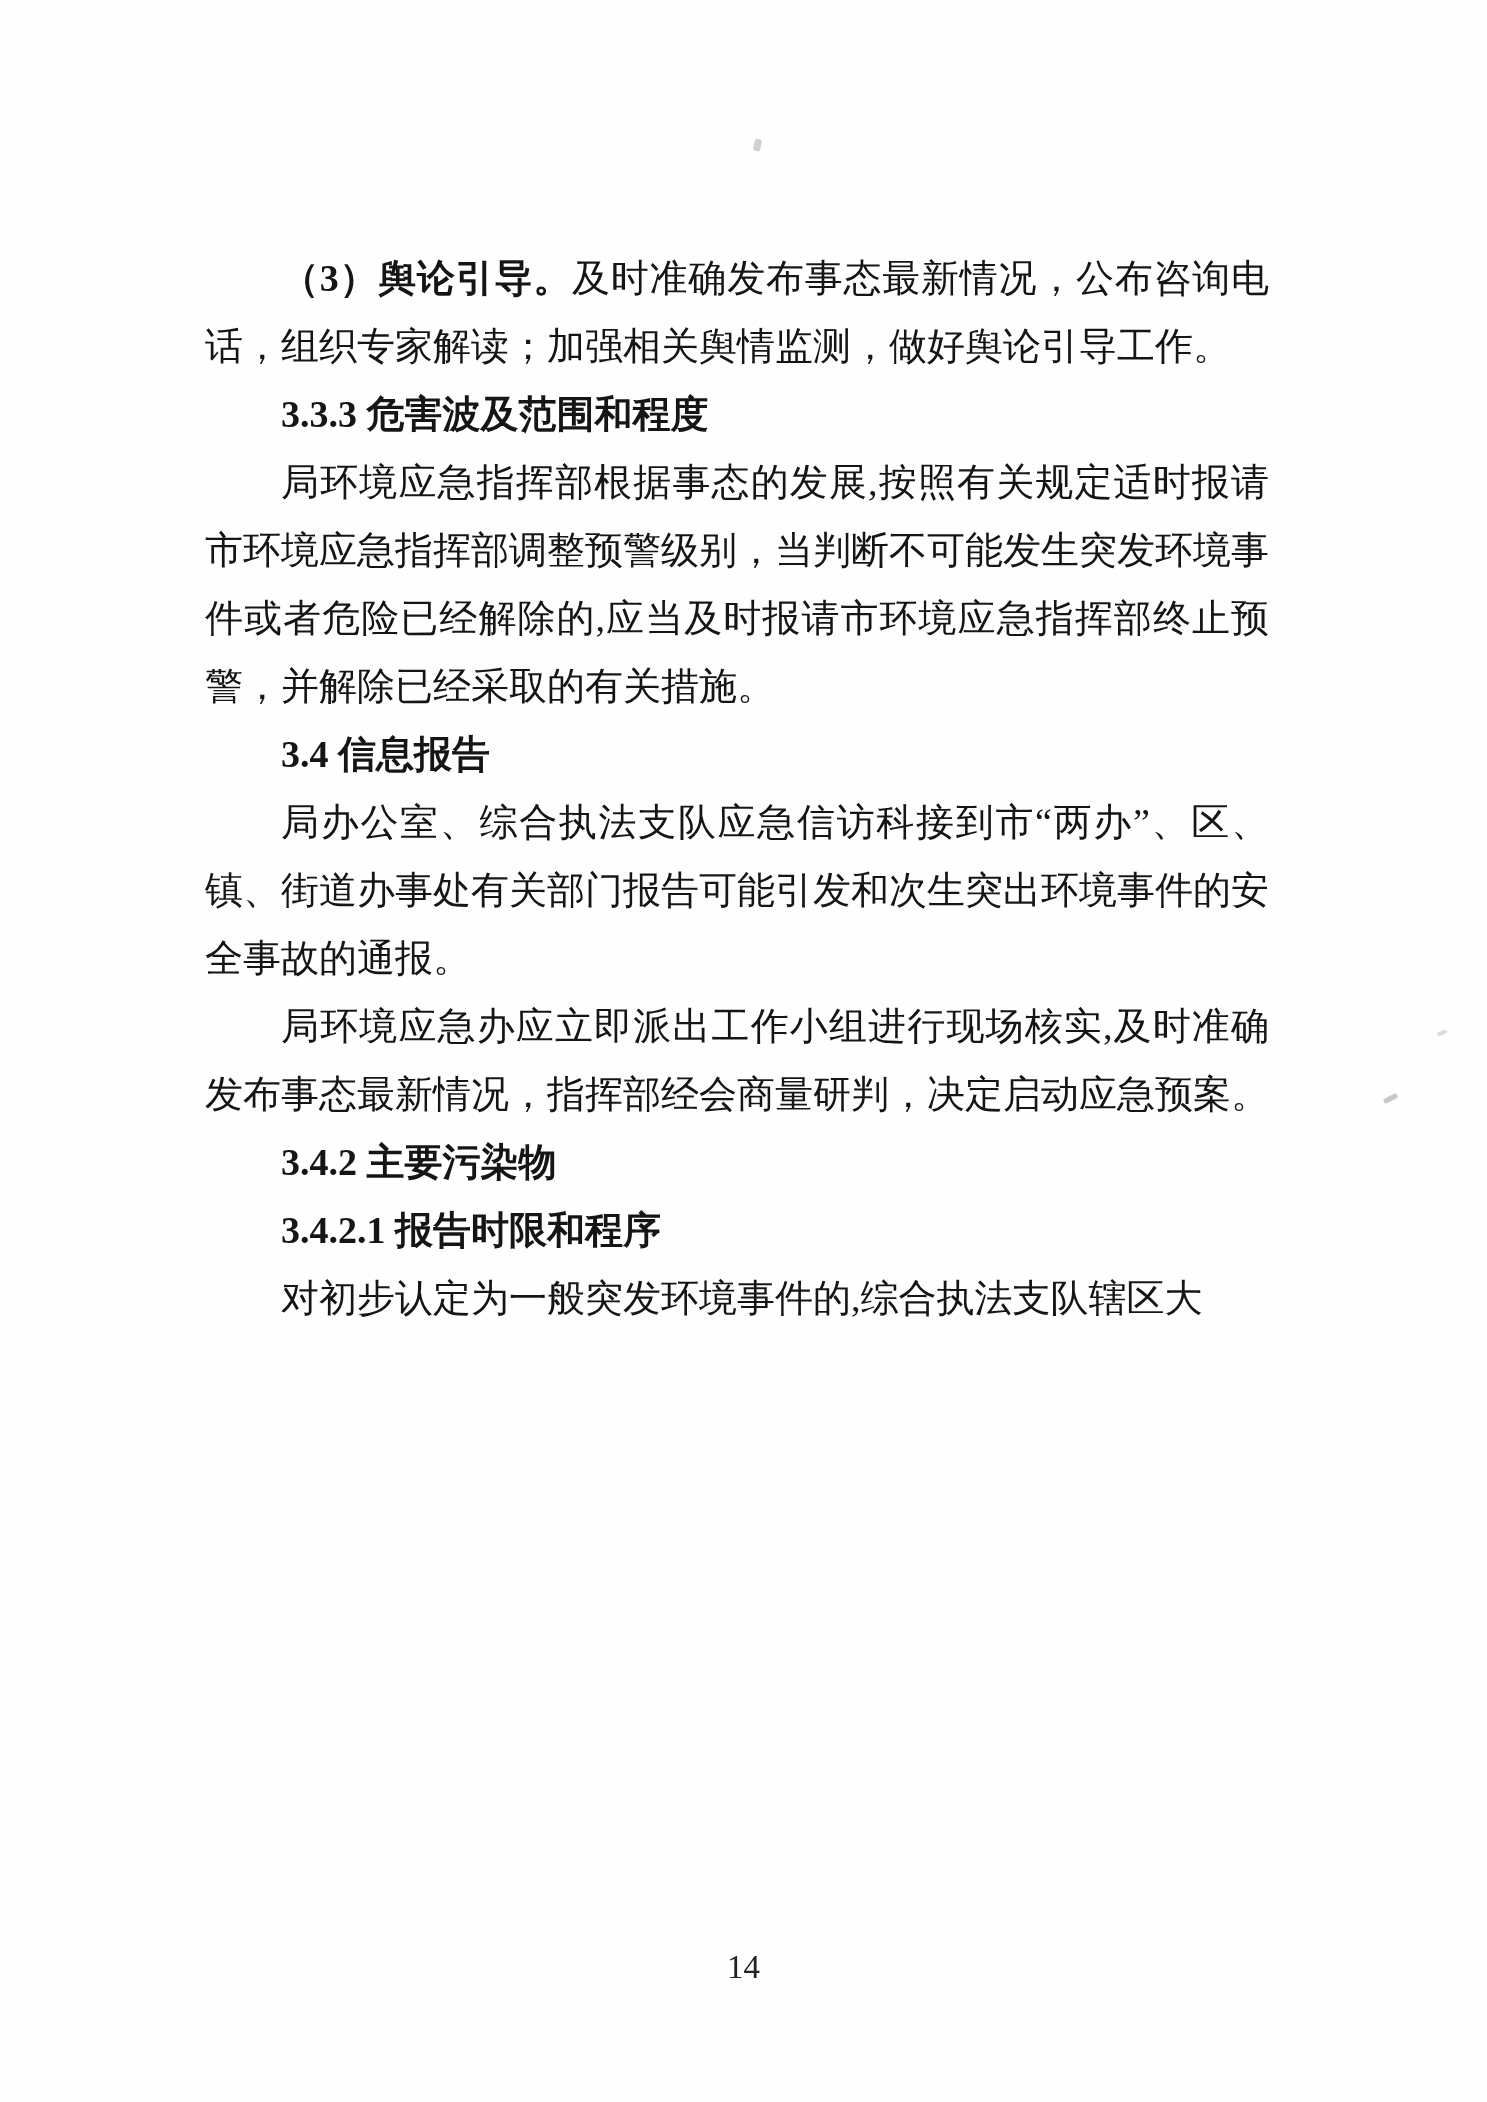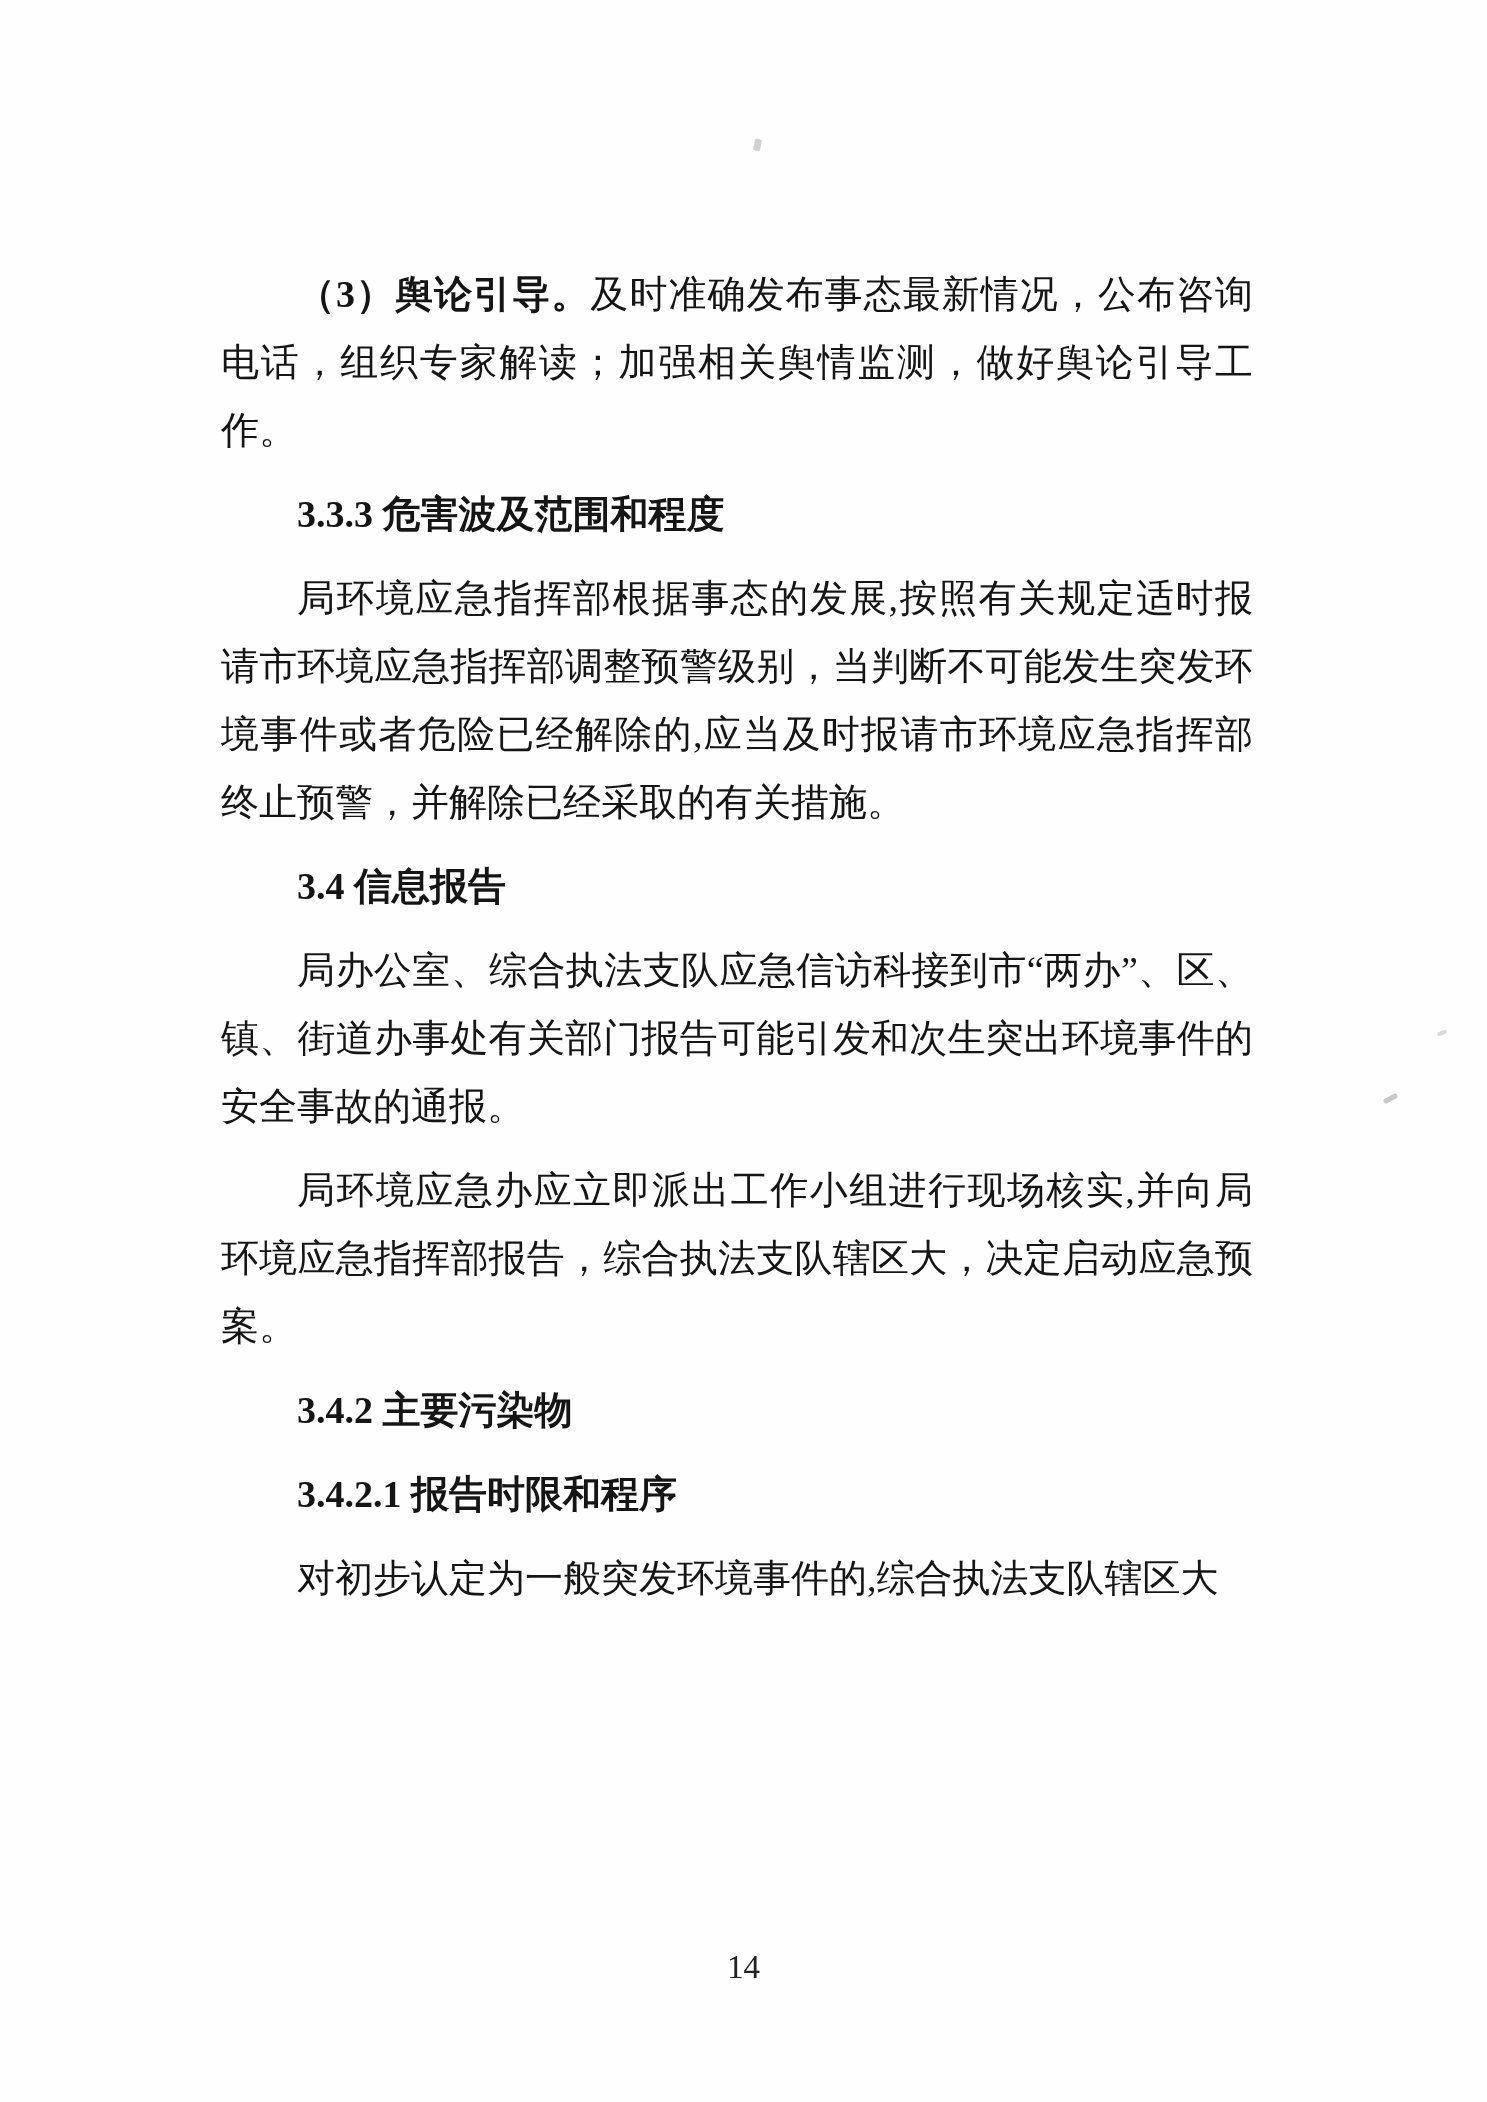--- a/index.html
+++ b/index.html
@@ -19,21 +19,21 @@
   .content {
     position: absolute;
     left: 205px;
     top: 244px;
     width: 1064px;
     font-size: 38px;
     line-height: 68px;
     text-align: justify;
   }
   .content p {
-    margin: 16px;
+    margin: 0;
     padding: 0;
     text-indent: 2em;
     text-align: justify;
     text-align-last: left;
   }
   .content p.heading {
     font-weight: 700;
   }
   span.b {
     font-weight: 700;
@@ -78,21 +78,21 @@
 </head>
 <body>
 
 <div class="page">
   <div class="content" id="doc-content">
       <p class="paragraph"><span class="b">（3）舆论引导。</span><span>及时准确发布事态最新情况，公布咨询电话，组织专家解读；加强相关舆情监测，做好舆论引导工作。</span></p>
       <p class="heading"><span class="b">3.3.3 危害波及范围和程度</span></p>
       <p class="paragraph"><span>局环境应急指挥部根据事态的发展,按照有关规定适时报请市环境应急指挥部调整预警级别，当判断不可能发生突发环境事件或者危险已经解除的,应当及时报请市环境应急指挥部终止预警，并解除已经采取的有关措施。</span></p>
       <p class="heading"><span class="b">3.4 信息报告</span></p>
       <p class="paragraph"><span>局办公室、综合执法支队应急信访科接到市“两办”、区、镇、街道办事处有关部门报告可能引发和次生突出环境事件的安全事故的通报。</span></p>
-      <p class="paragraph"><span>局环境应急办应立即派出工作小组进行现场核实,并向局环境应急指挥部报告，综合执法支队辖区大，决定启动应急预案。</span></p>
+      <p class="paragraph"><span>局环境应急办应立即派出工作小组进行现场核实,及时准确发布事态最新情况，指挥部经会商量研判，决定启动应急预案。</span></p>
       <p class="heading"><span class="b">3.4.2 主要污染物</span></p>
       <p class="heading"><span class="b">3.4.2.1 报告时限和程序</span></p>
       <p class="paragraph"><span>对初步认定为一般突发环境事件的,综合执法支队辖区大</span></p>
     </div>
   <div class="footer">14</div>
   <div class="speck s1"></div>
   <div class="speck s2"></div>
   <div class="speck s3"></div>
 </div>
 

